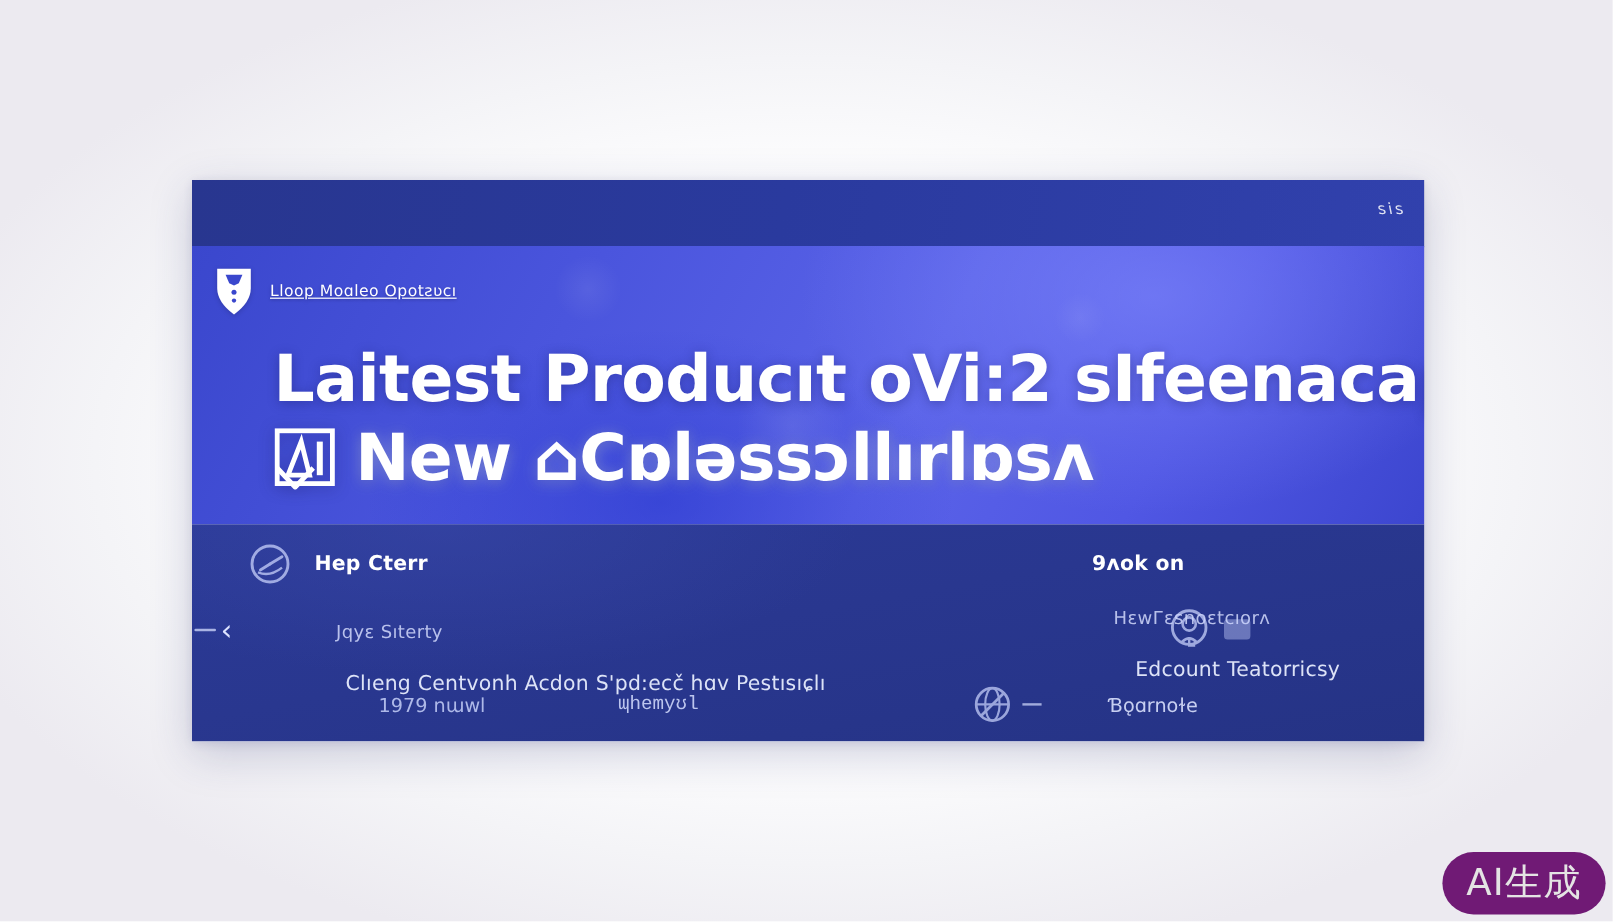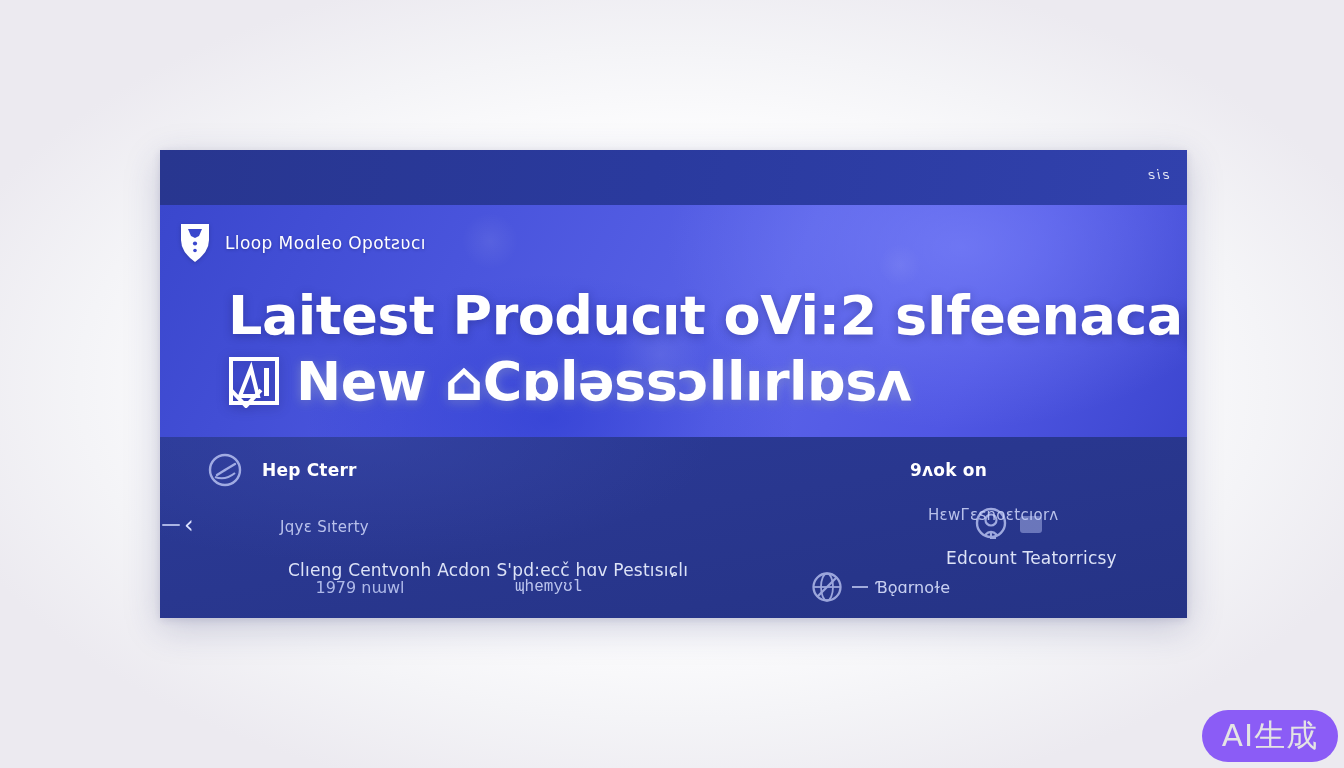--- a/index.html
+++ b/index.html
@@ -89,25 +89,26 @@
     gap: 13px;
   }
   .shield-icon {
     width: 34px;
     height: 42px;
     display: block;
     filter: drop-shadow(0 1px 2px rgba(0,0,0,0.18));
   }
   .logo-text {
     color: #ffffff;
-    font-size: 17px;
+    font-size: 13px;
     letter-spacing: 0.4px;
     font-family: "DejaVu Sans", sans-serif;
     white-space: nowrap;
     text-shadow: 0 1px 3px rgba(20,24,90,0.35);
+    text-decoration: underline;
   }
 
   
   .headline {
     position: absolute;
     left: 68px;
     top: 138px;
     width: 900px;
   }
   .headline-line1 {
@@ -284,31 +285,32 @@
   .meta-c-dash {
     width: 16px;
     height: 2px;
     background: rgba(214,222,255,0.7);
   }
   .meta-c-text {
     color: rgba(222,229,255,0.88);
     font-size: 16px;
     white-space: nowrap;
     font-family: "DejaVu Sans", sans-serif;
+    margin-left: 48px;
   }
 
   
   .watermark {
     position: absolute;
     right: 6px;
     bottom: 6px;
     width: 136px;
     height: 52px;
     border-radius: 26px;
-    background: #8b5cf6;
+    background: #701a75;
     display: flex;
     align-items: center;
     justify-content: center;
     color: #e4e4e4;
     font-size: 31px;
     letter-spacing: 1px;
     font-family: "DejaVu Sans", sans-serif;
   }
 </style>
 </head>

